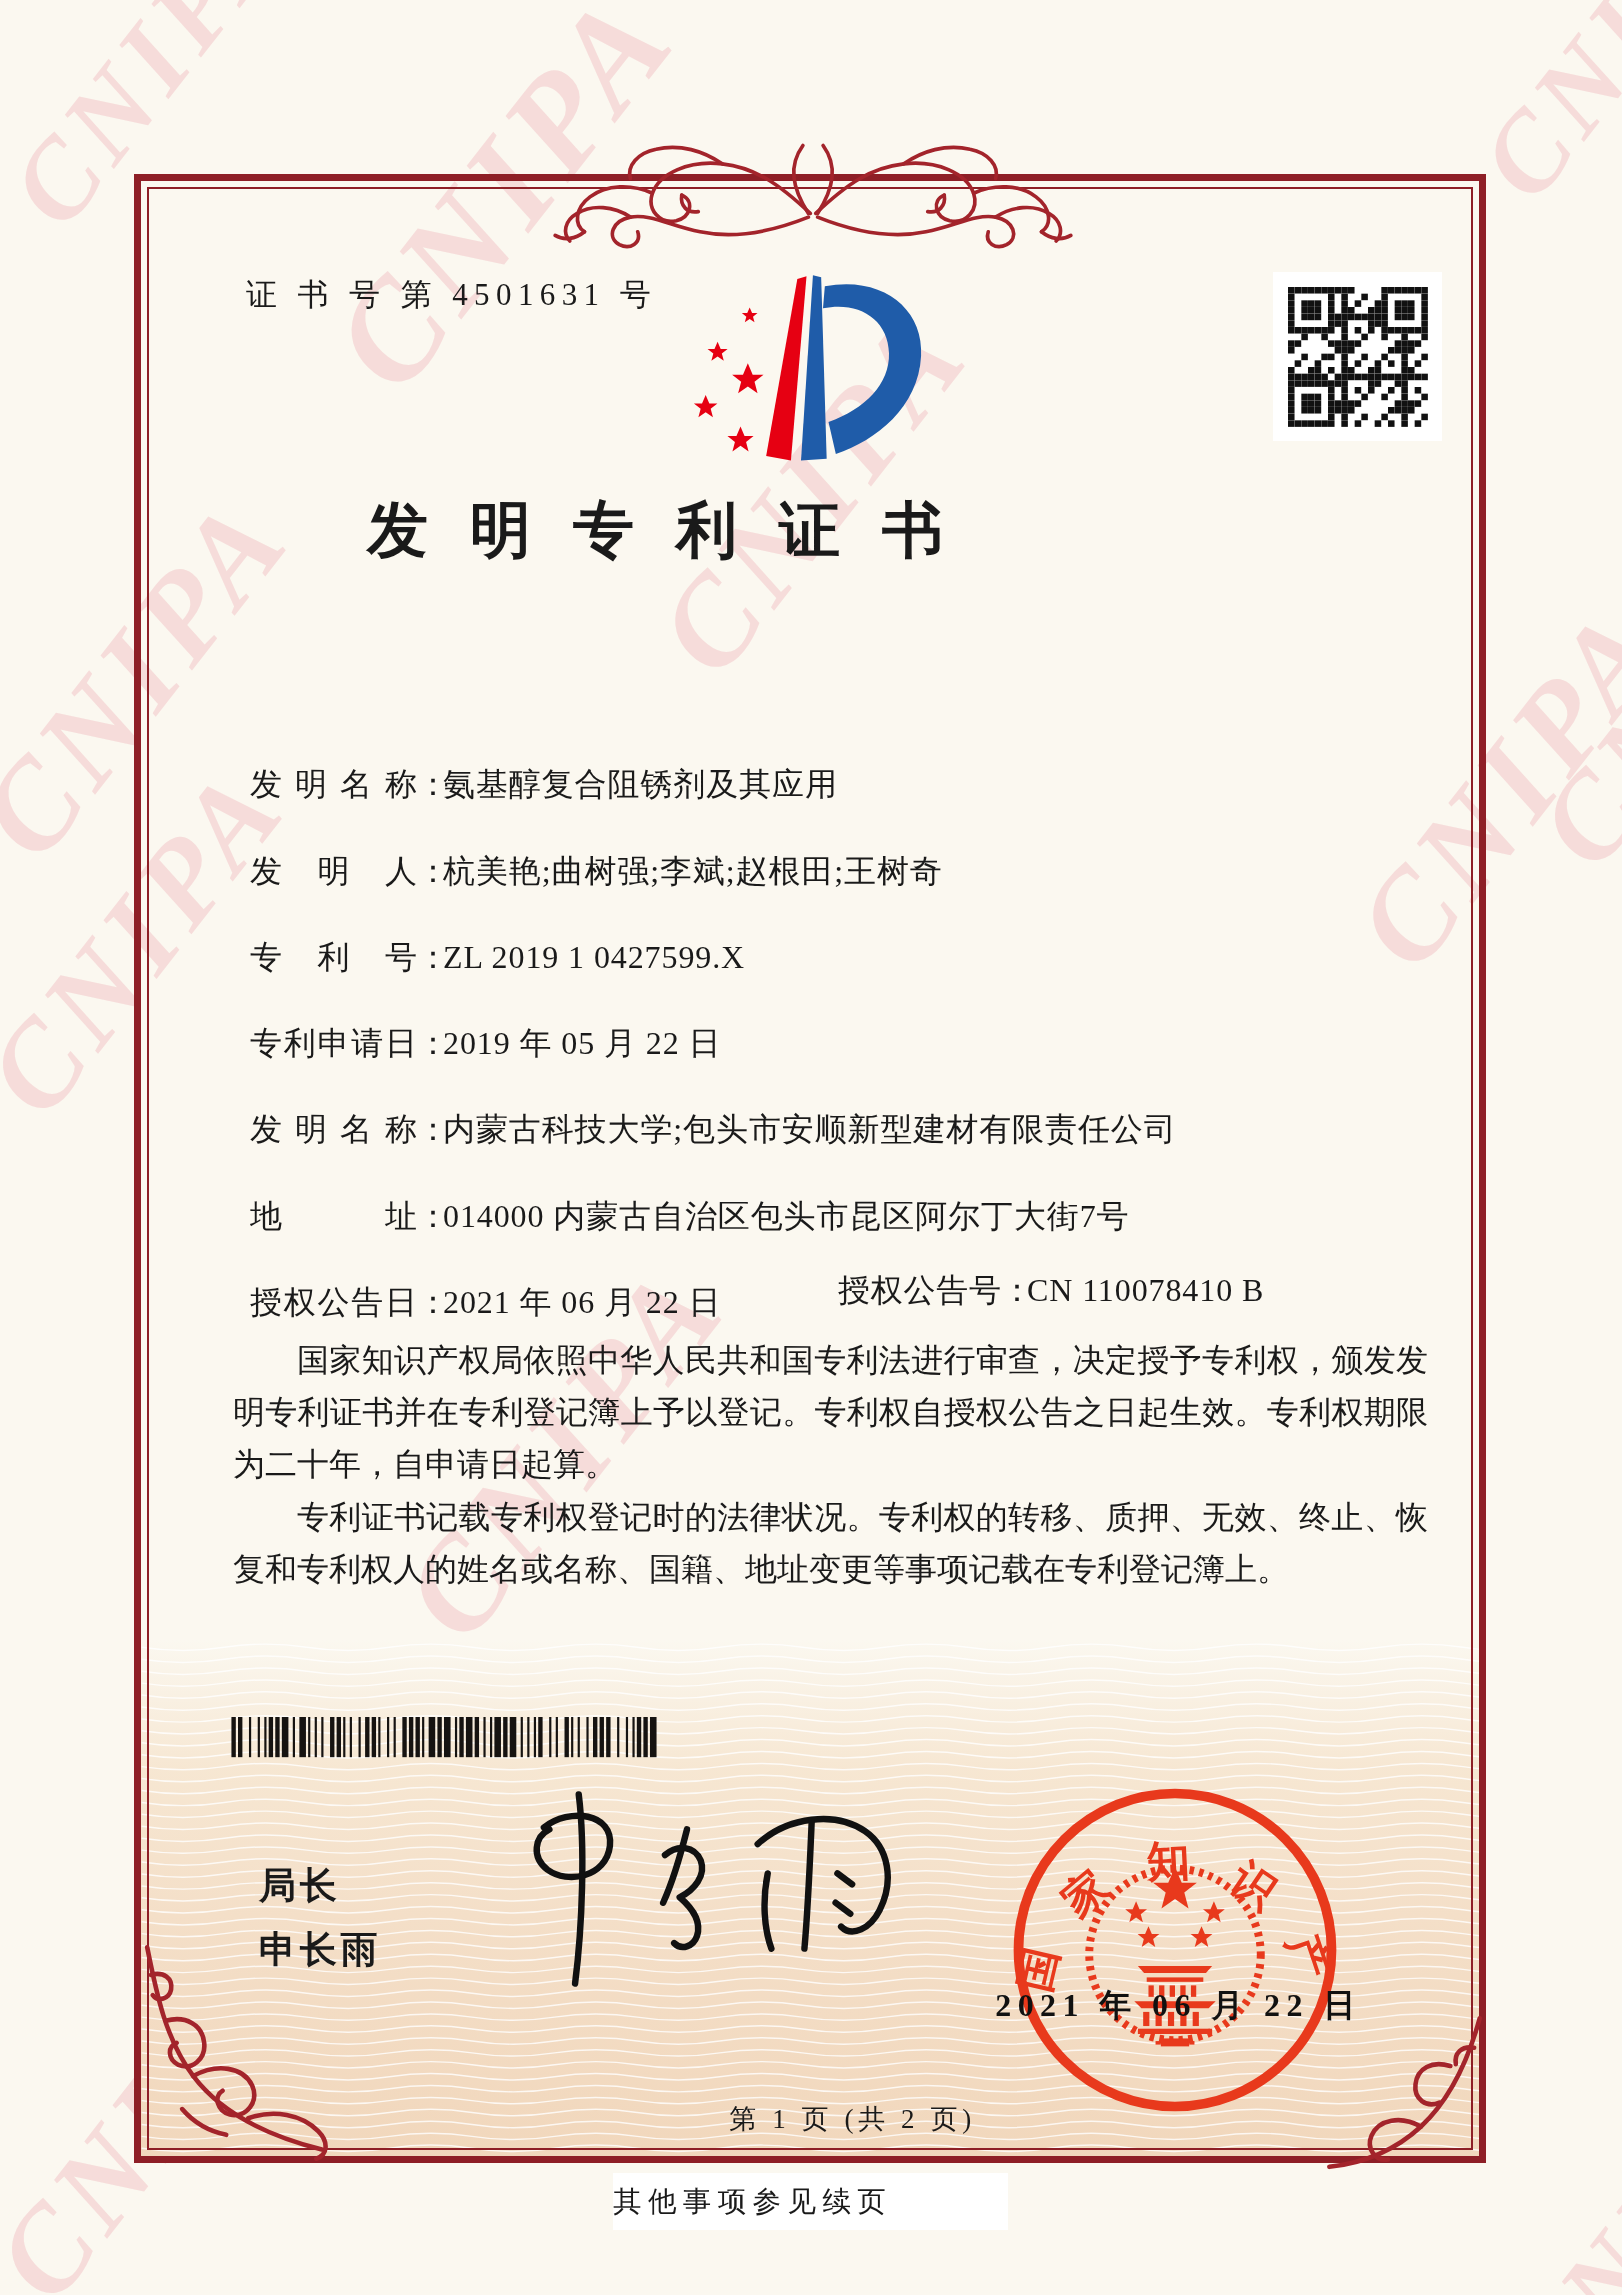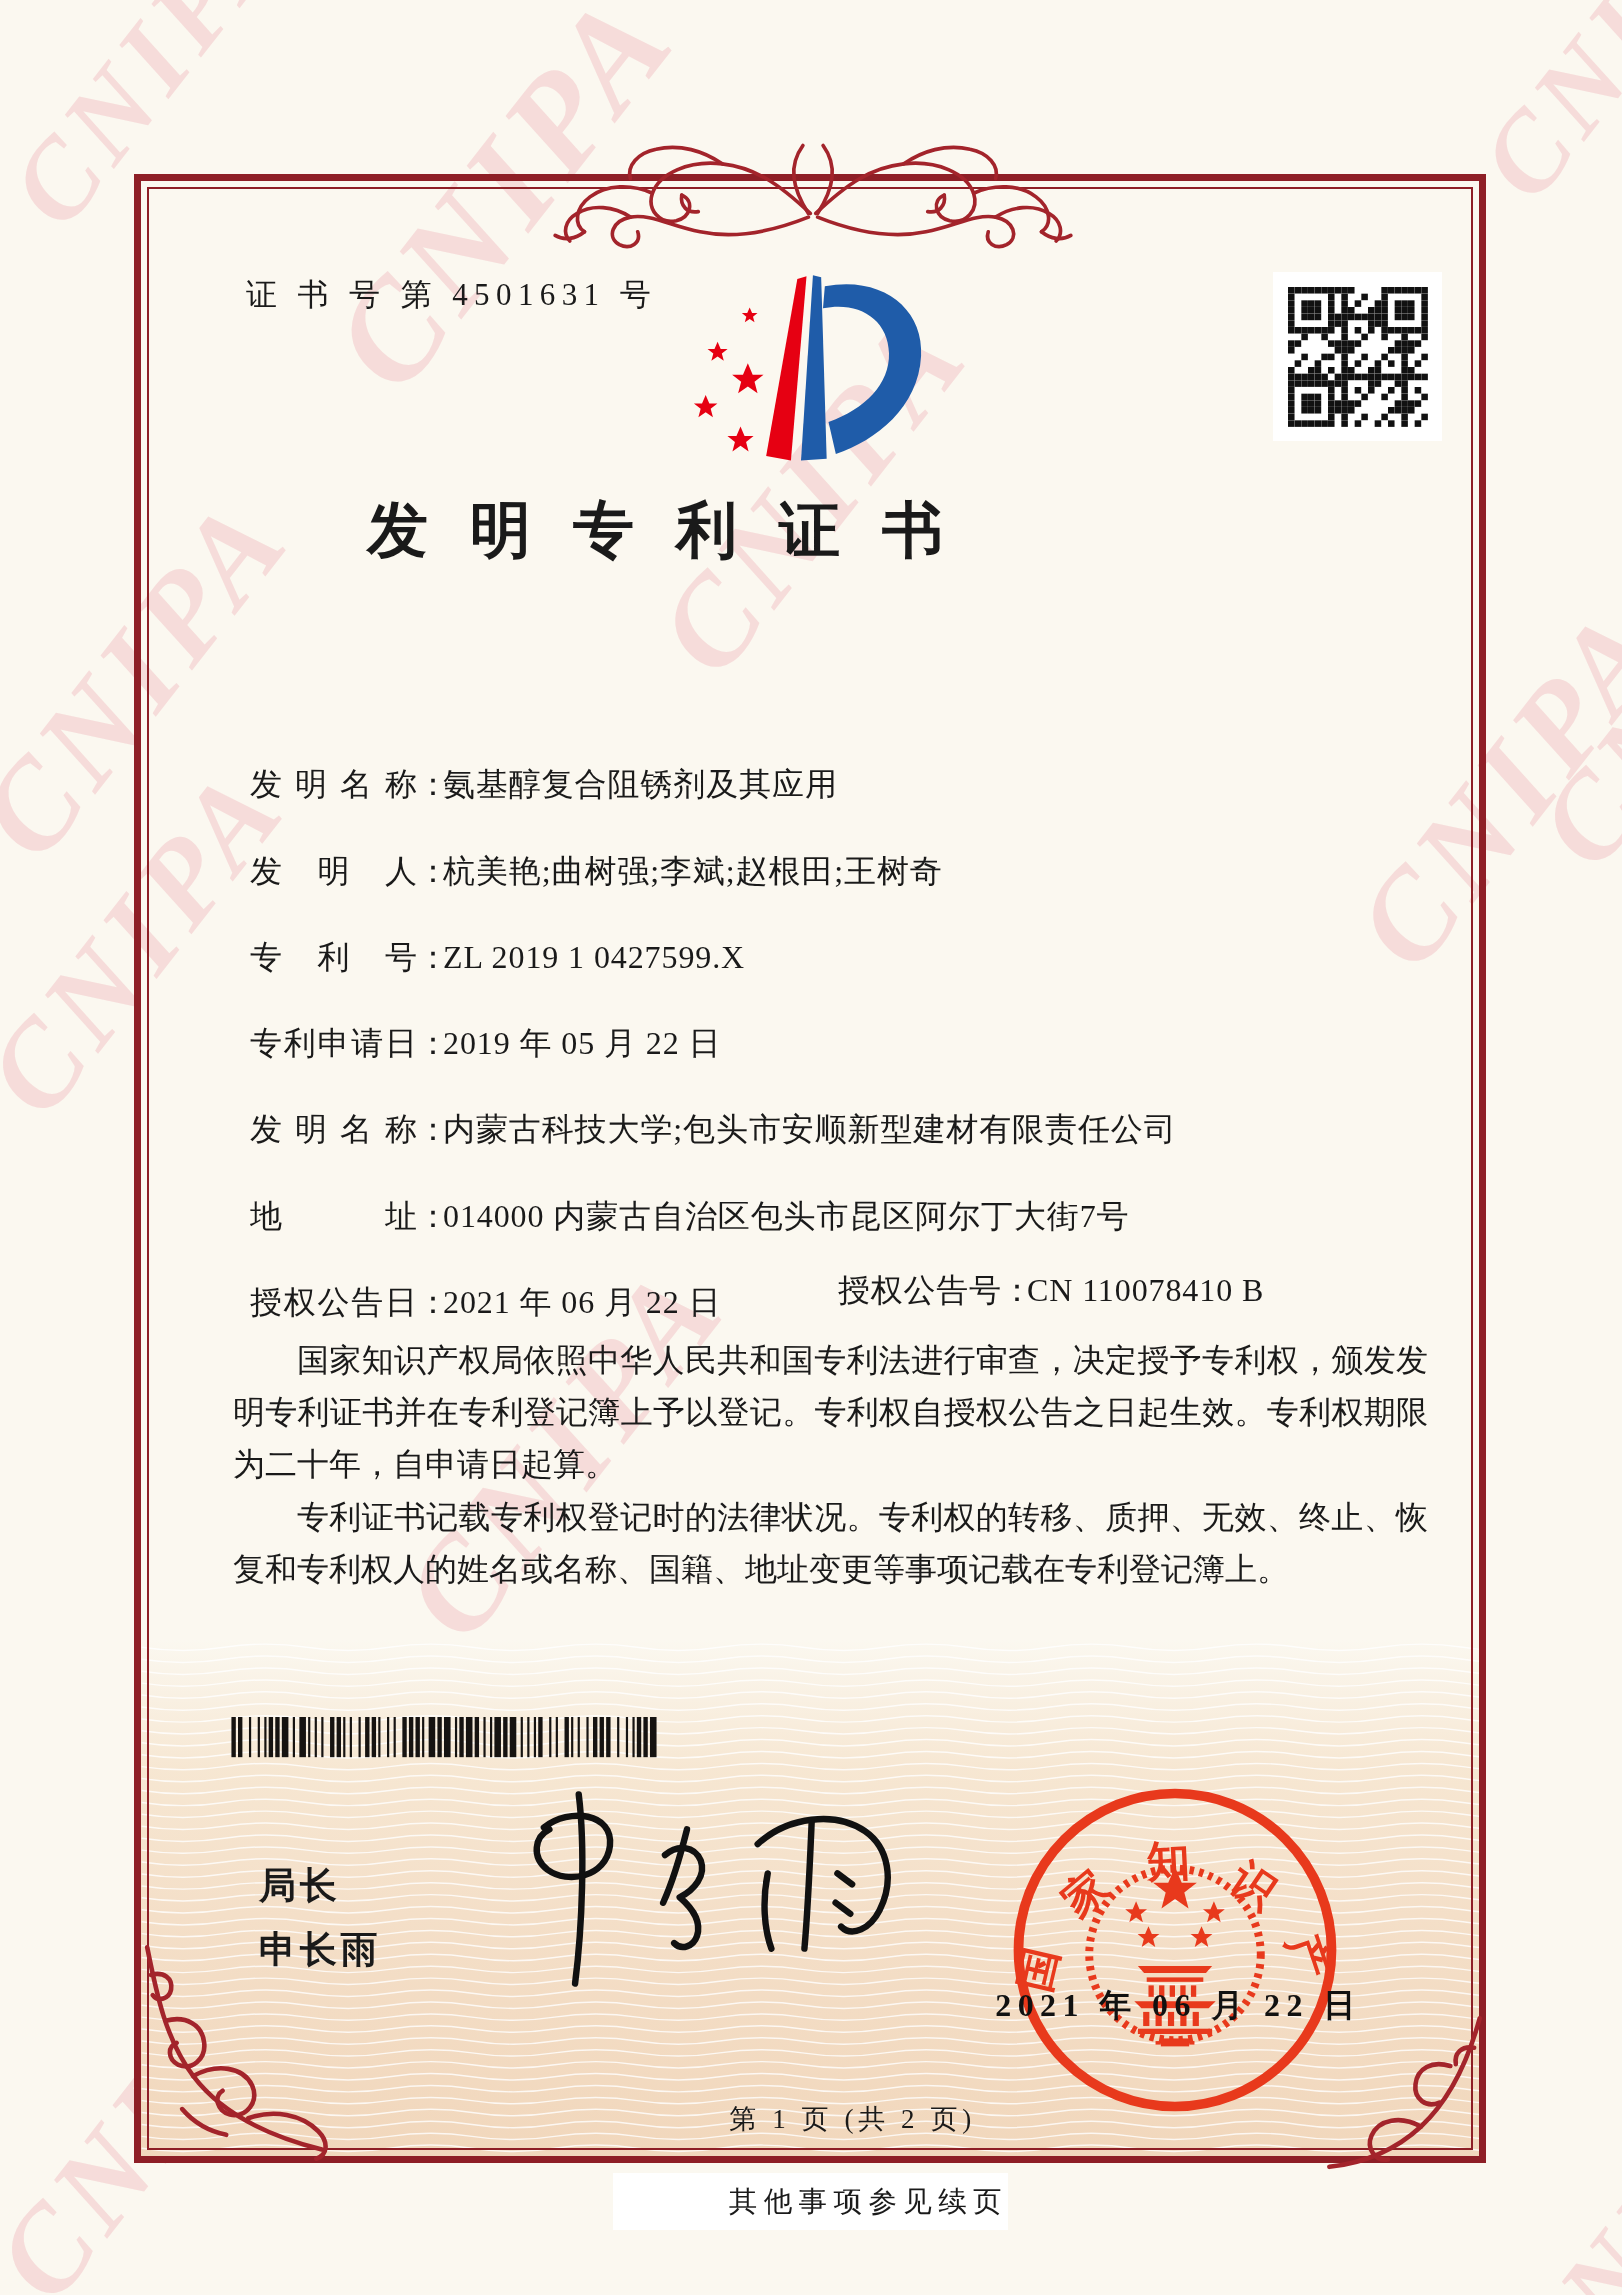--- a/index.html
+++ b/index.html
@@ -39,21 +39,21 @@
 
   .paras{position:absolute;left:232px;top:1333px;width:1197px;font-size:32px;
          line-height:52px;text-align:justify;}
   .paras p{margin:1px;text-indent:2em;}
 
   .signer{position:absolute;left:259px;font-size:37px;font-weight:bold;
           font-family:"Liberation Sans", sans-serif;letter-spacing:3.7px;text-align:right;}
   .pageinfo{position:absolute;left:0;top:2101px;width:1623px;text-align:center;
             font-size:27px;letter-spacing:4.6px;padding-left:41px;}
   .footer-box{position:absolute;left:613px;top:2173px;width:395px;height:57px;
-              background:#ffffff;text-align:right;line-height:57px;font-size:28.5px;
+              background:#ffffff;text-align:left;line-height:57px;font-size:28.5px;
               letter-spacing:6.4px;}
   .seal-date{position:absolute;left:990px;top:1984px;width:377px;text-align:center;
              font-size:32px;letter-spacing:6.4px;color:#111;font-weight:bold;}
 </style>
 </head>
 <body>
 
 <div class="page">
 
   <span class="wm" style="left:-37px;top:0px;font-size:110px">CNIPA</span>

